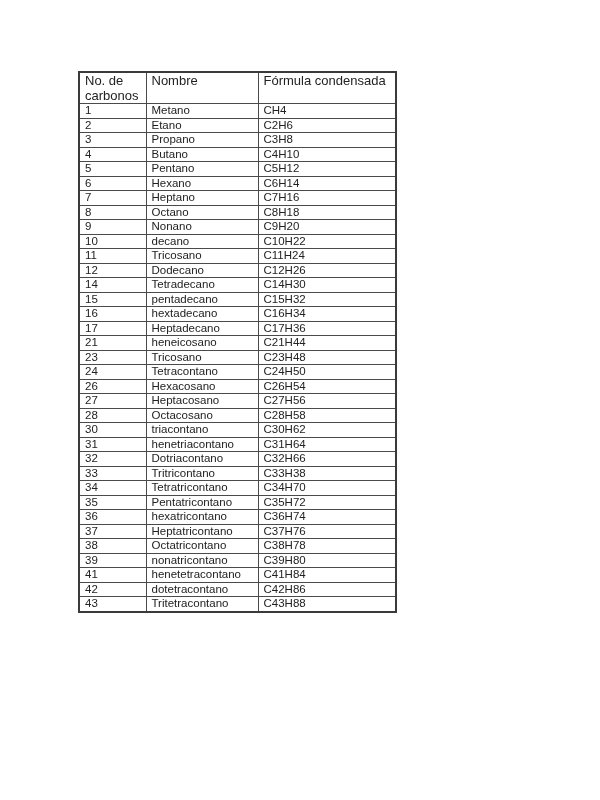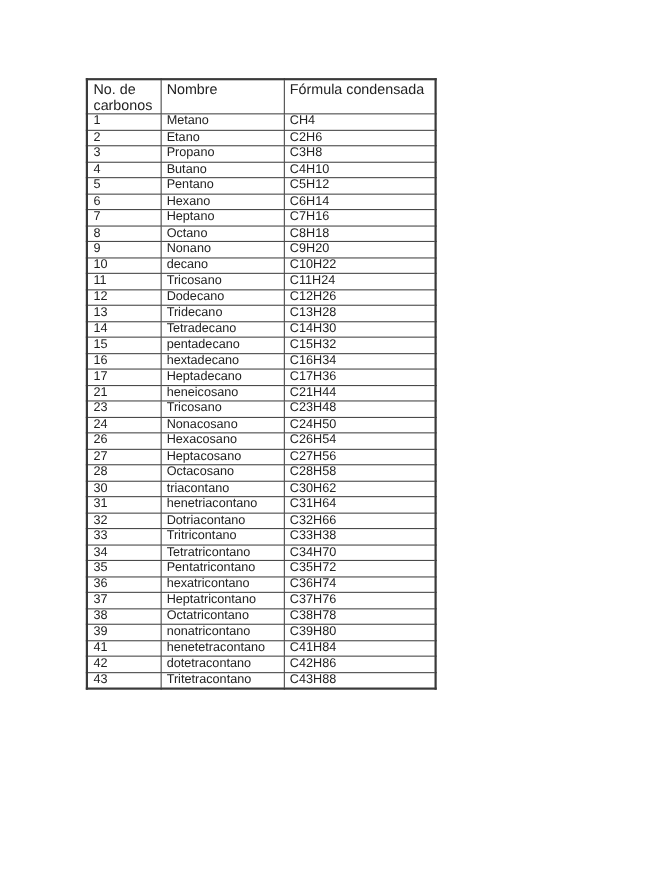--- a/index.html
+++ b/index.html
@@ -124,25 +124,20 @@
           <td>11</td>
           <td>Tricosano</td>
           <td>C11H24</td>
         </tr>
         <tr>
           <td>12</td>
           <td>Dodecano</td>
           <td>C12H26</td>
         </tr>
         <tr>
-          <td>13</td>
-          <td>Tridecano</td>
-          <td>C13H28</td>
-        </tr>
-        <tr>
           <td>14</td>
           <td>Tetradecano</td>
           <td>C14H30</td>
         </tr>
         <tr>
           <td>15</td>
           <td>pentadecano</td>
           <td>C15H32</td>
         </tr>
         <tr>
@@ -160,21 +155,21 @@
           <td>heneicosano</td>
           <td>C21H44</td>
         </tr>
         <tr>
           <td>23</td>
           <td>Tricosano</td>
           <td>C23H48</td>
         </tr>
         <tr>
           <td>24</td>
-          <td>Nonacosano</td>
+          <td>Tetracontano</td>
           <td>C24H50</td>
         </tr>
         <tr>
           <td>26</td>
           <td>Hexacosano</td>
           <td>C26H54</td>
         </tr>
         <tr>
           <td>27</td>
           <td>Heptacosano</td>

